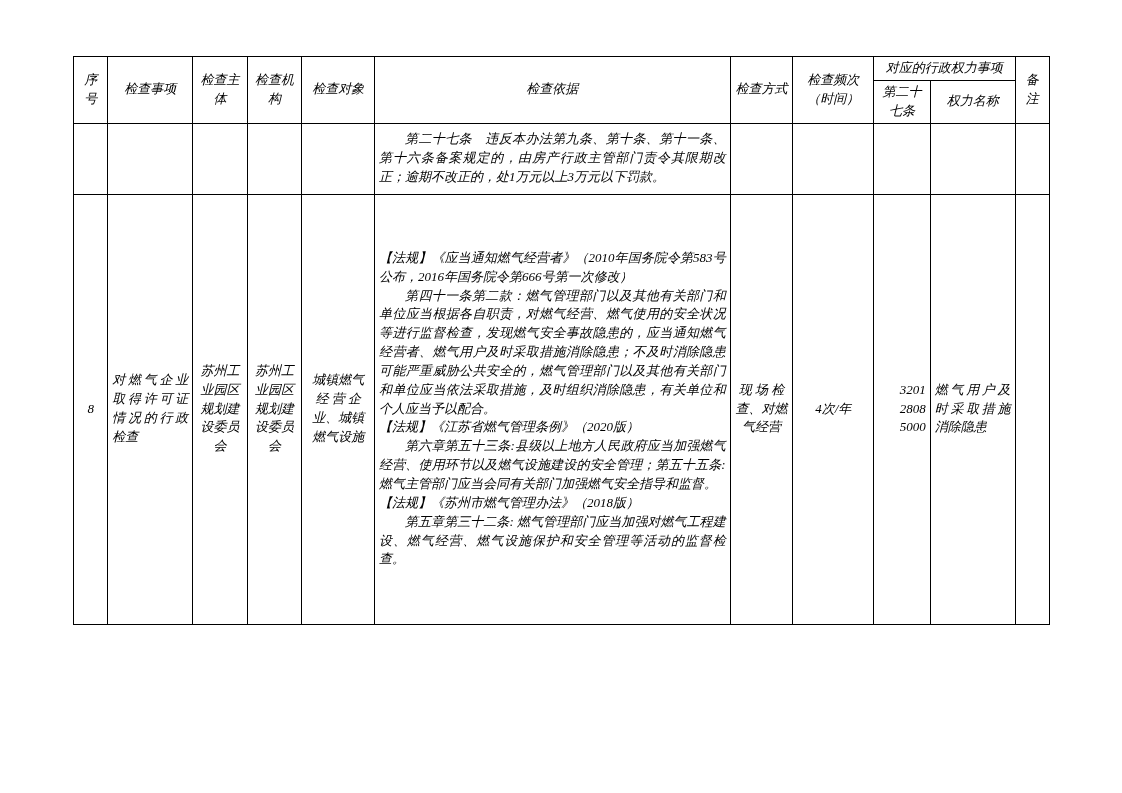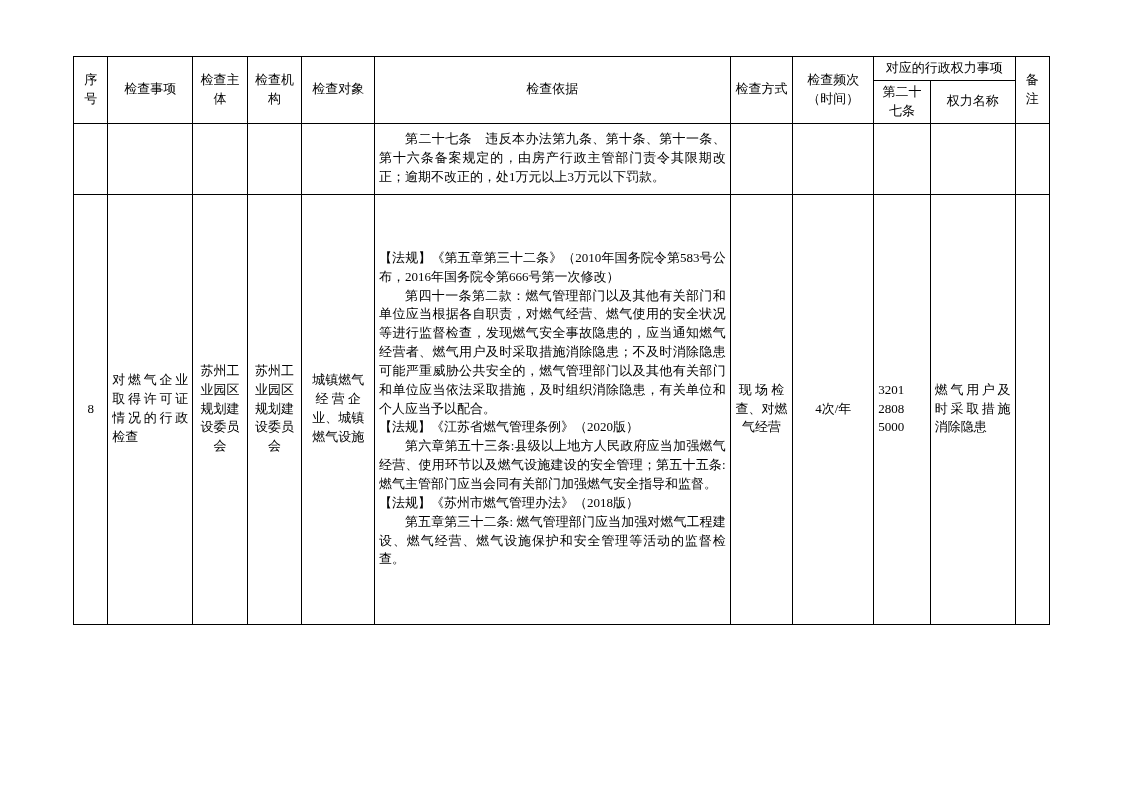--- a/index.html
+++ b/index.html
@@ -14,20 +14,21 @@
     color: #000000;
     position: relative;
   }
   .page {
     position: absolute;
     left: 0;
     top: 0;
     width: 1122px;
     height: 793px;
     overflow: hidden;
+    font-style: italic;
   }
   table.doc-table {
     position: absolute;
     left: 73px;
     top: 56px;
     width: 977px;
     border-collapse: collapse;
     table-layout: fixed;
   }
   table.doc-table td,
@@ -83,21 +84,21 @@
     text-indent: 0;
   }
   .basis-cell p.ind {
     text-indent: 2em;
   }
   .small-col {
     font-size: 13px;
     line-height: 1.4;
   }
   .code-cell {
-    text-align: left;
+    text-align: right;
     font-size: 13px;
     line-height: 1.4;
   }
   .note-col {
     text-align: center;
     font-size: 14.5px;
     line-height: 1.35;
   }
   .tall {
     height: 430px;
@@ -158,21 +159,21 @@
         <td class="cell-center small-col"></td>
         <td class="note-col"></td>
       </tr>
       <tr class="tall">
         <td class="cell-center">8</td>
         <td class="cell-justify">对燃气企业取得许可证情况的行政检查</td>
         <td class="cell-center small-col">苏州工业园区规划建设委员会</td>
         <td class="cell-center small-col">苏州工业园区规划建设委员会</td>
         <td class="cell-center small-col">城镇燃气经 营 企业、城镇燃气设施</td>
         <td class="basis-cell">
-          <p>【法规】《第五章第三十二条》（2010年国务院令第583号公布，2016年国务院令第666号第一次修改）</p>
+          <p>【法规】《应当通知燃气经营者》（2010年国务院令第583号公布，2016年国务院令第666号第一次修改）</p>
           <p class="ind">第四十一条第二款：燃气管理部门以及其他有关部门和单位应当根据各自职责，对燃气经营、燃气使用的安全状况等进行监督检查，发现燃气安全事故隐患的，应当通知燃气经营者、燃气用户及时采取措施消除隐患；不及时消除隐患可能严重威胁公共安全的，燃气管理部门以及其他有关部门和单位应当依法采取措施，及时组织消除隐患，有关单位和个人应当予以配合。</p>
           <p>【法规】《江苏省燃气管理条例》（2020版）</p>
           <p class="ind">第六章第五十三条:县级以上地方人民政府应当加强燃气经营、使用环节以及燃气设施建设的安全管理；第五十五条: 燃气主管部门应当会同有关部门加强燃气安全指导和监督。</p>
           <p>【法规】《苏州市燃气管理办法》（2018版）</p>
           <p class="ind">第五章第三十二条: 燃气管理部门应当加强对燃气工程建设、燃气经营、燃气设施保护和安全管理等活动的监督检查。</p>
         </td>
         <td class="cell-center small-col">现 场 检查、对燃气经营</td>
         <td class="cell-center small-col">4次/年</td>
         <td class="code-cell">
           <div>3201</div>

